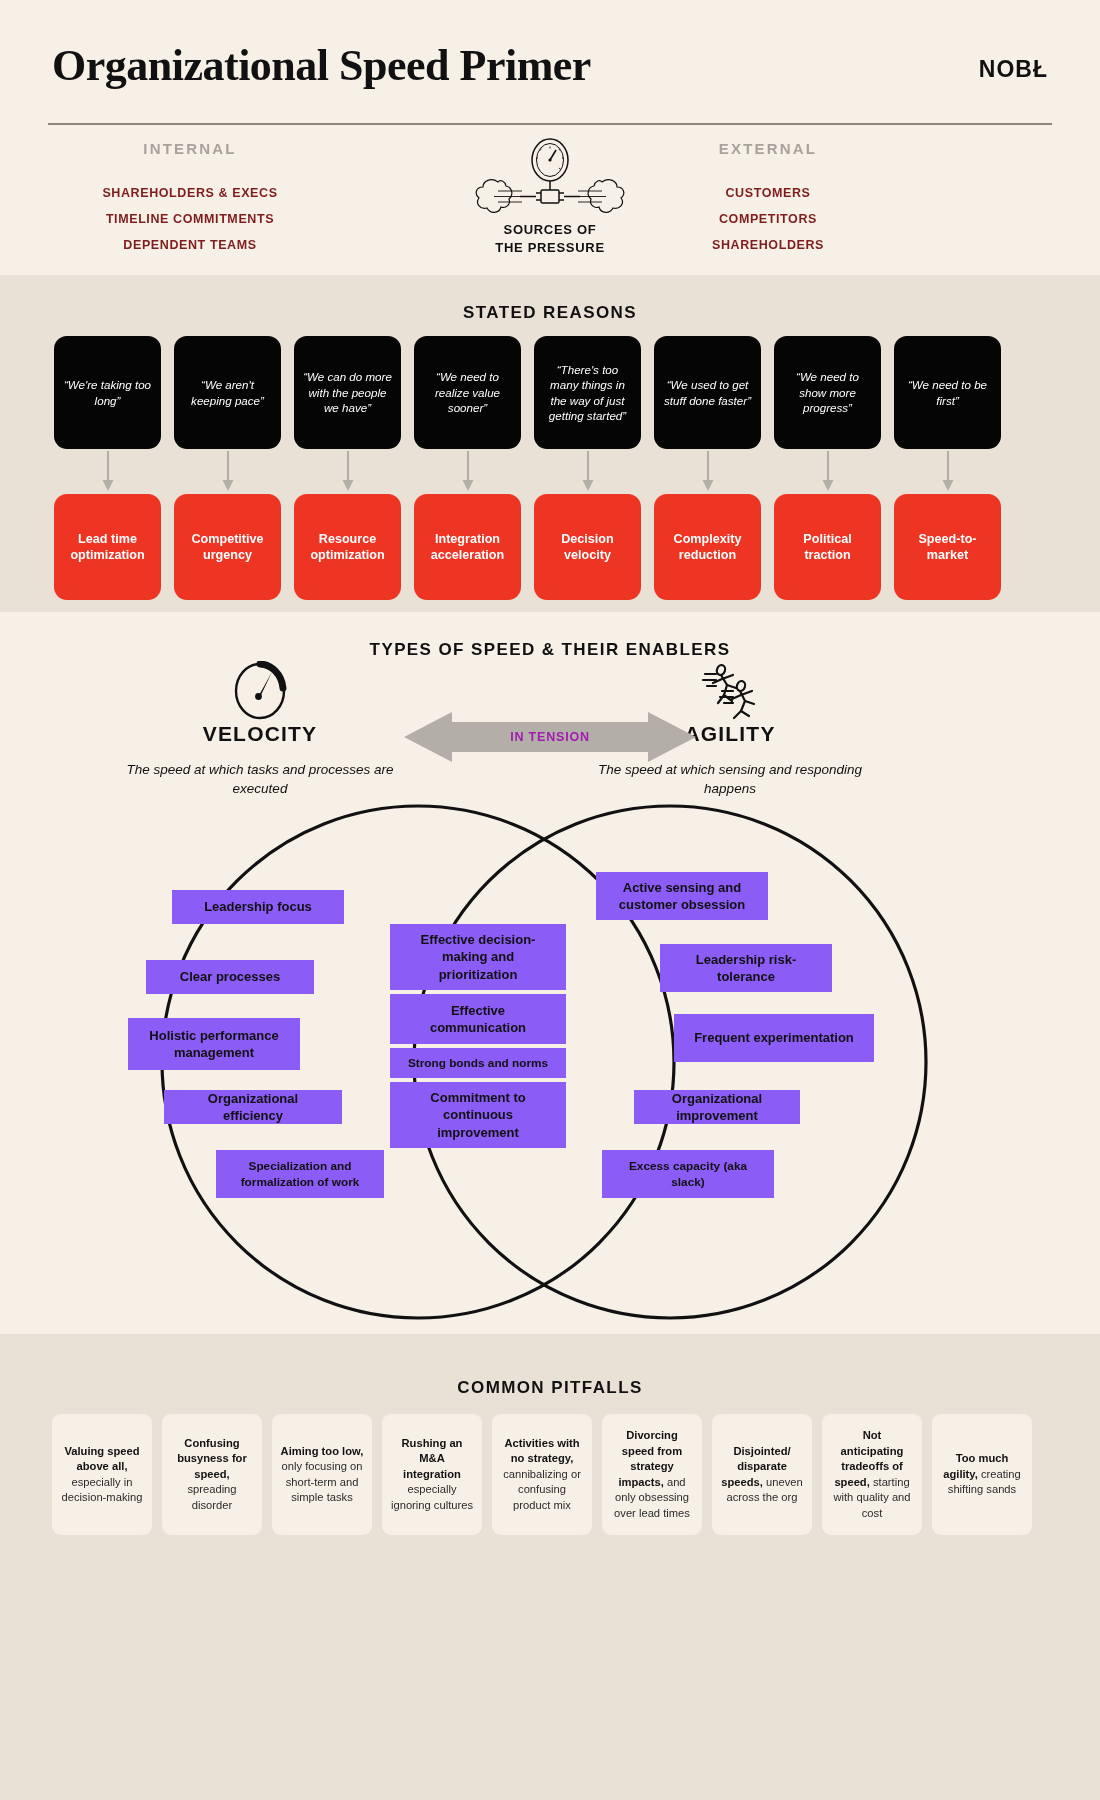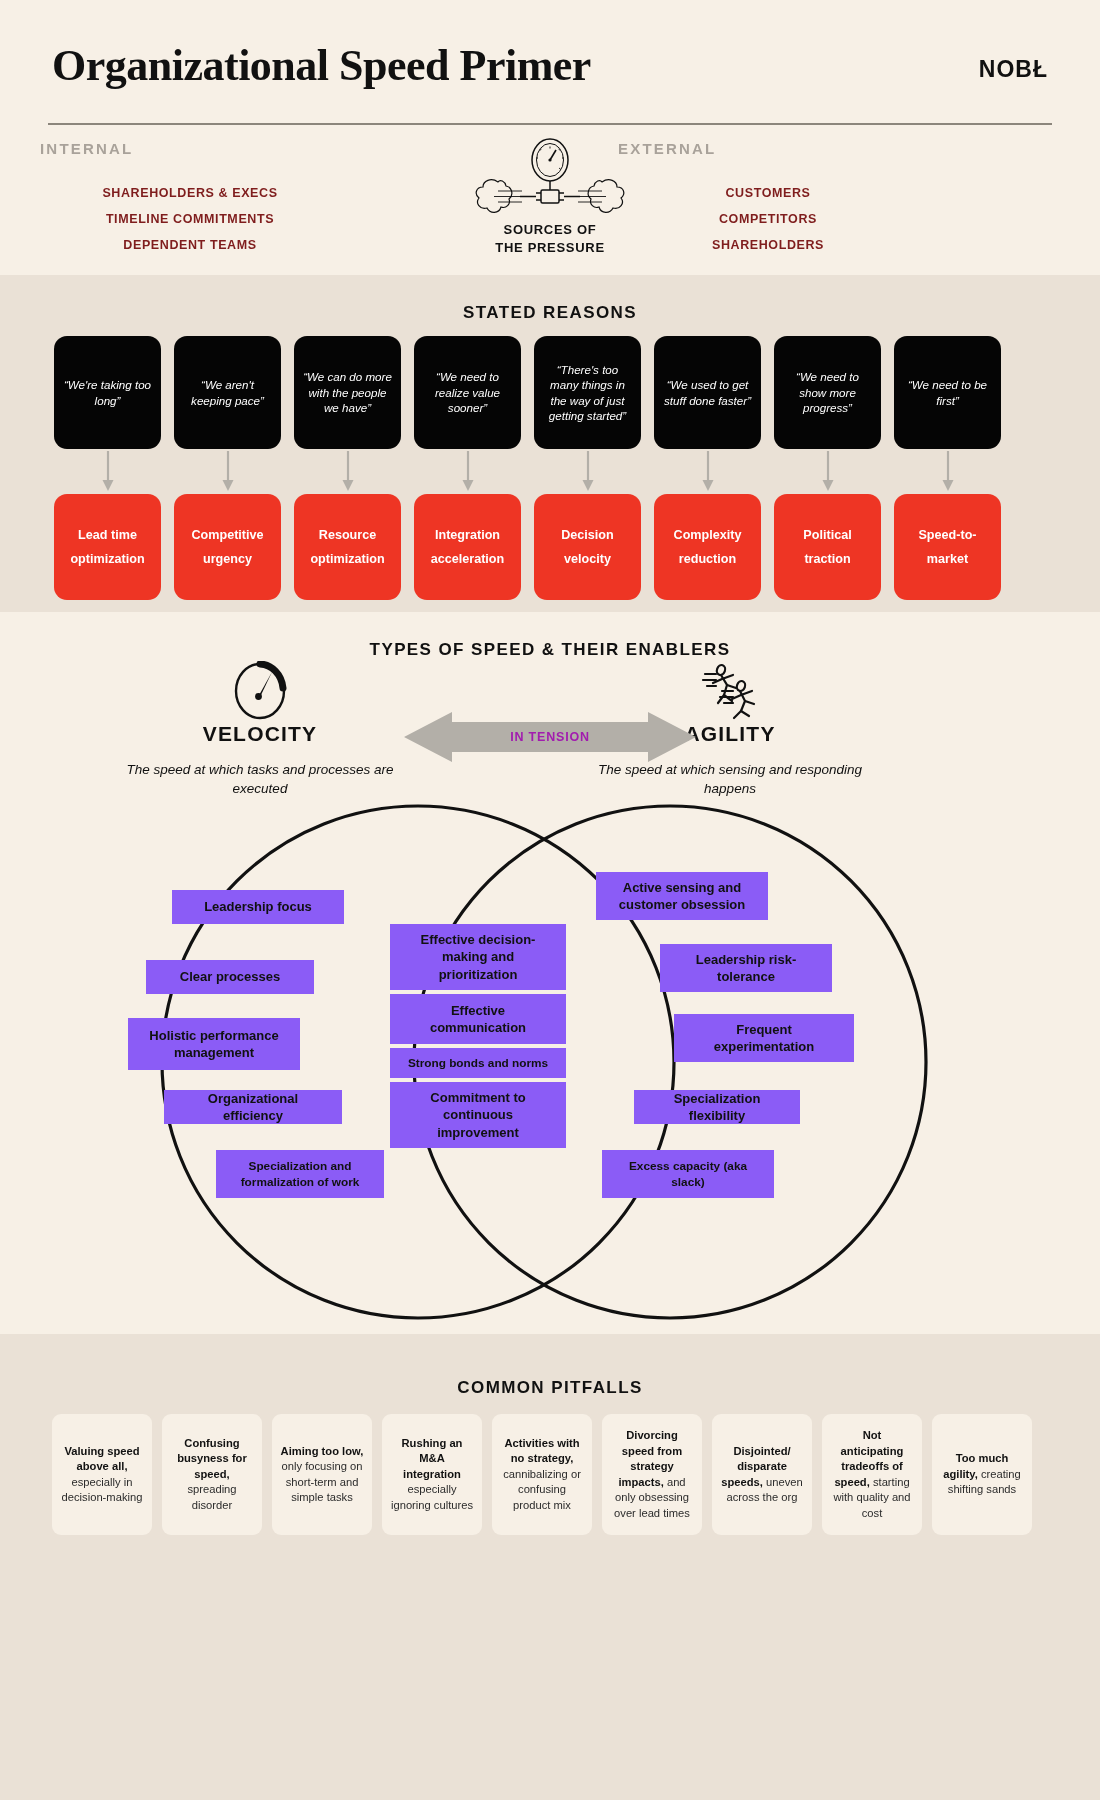--- a/index.html
+++ b/index.html
@@ -41,21 +41,21 @@
   }
 
   
   .sources {
     position: absolute; left: 0; top: 130px; width: 1100px; height: 145px;
     background: #F7F0E6;
   }
   .col-label {
     position: absolute; top: 10px;
     font-size: 15px; font-weight: bold; letter-spacing: 2.2px;
-    color: #a9a29a; width: 300px;
+    color: #a9a29a; text-align: center; width: 300px;
   }
   .col-label.internal { left: 40px; }
   .col-label.external { left: 618px; }
   .col-list {
     position: absolute; top: 50px; width: 300px; text-align: center;
     font-size: 12.5px; font-weight: bold; letter-spacing: 0.6px; line-height: 26px;
     color: #7f1d1d;
   }
   .col-list.internal { left: 40px; }
   .col-list.external { left: 618px; }
@@ -87,21 +87,21 @@
     height: 113px; padding: 8px 9px;
     display: flex; align-items: center; justify-content: center; text-align: center;
     font-size: 11.6px; font-style: italic; line-height: 15.5px; font-weight: 500;
   }
   .arrow-gap { height: 45px; position: relative; }
   .arrow-gap svg { position: absolute; left: 50%; top: 2px; transform: translateX(-50%); }
   .red-box {
     background: #EE3524; color: #fff; border-radius: 13px;
     height: 106px; padding: 16px 8px;
     display: flex; align-items: center; justify-content: center; text-align: center;
-    font-size: 12.6px; font-weight: bold; line-height: 24px;
+    font-size: 12.6px; font-weight: bold; line-height: 16px;
   }
 
   
   .types {
     position: absolute; left: 0; top: 612px; width: 1100px; height: 722px;
     background: #F7F0E6;
   }
   .types .section-head { position: absolute; left: 0; top: 28px; width: 1100px; }
   .side-head {
     position: absolute; width: 300px; text-align: center;
@@ -380,22 +380,22 @@
       </svg>
 
       <div class="tag" style="left:172px; top:88px; width:172px; height:34px;">Leadership focus</div>
       <div class="tag" style="left:146px; top:158px; width:168px; height:34px;">Clear processes</div>
       <div class="tag" style="left:128px; top:216px; width:172px; height:52px;">Holistic performance management</div>
       <div class="tag" style="left:164px; top:288px; width:178px; height:34px;">Organizational efficiency</div>
       <div class="tag sm" style="left:216px; top:348px; width:168px; height:48px;">Specialization and formalization of work</div>
 
       <div class="tag" style="left:596px; top:70px; width:172px; height:48px;">Active sensing and customer obsession</div>
       <div class="tag" style="left:660px; top:142px; width:172px; height:48px;">Leadership risk-tolerance</div>
-      <div class="tag" style="left:674px; top:212px; width:180px; height:48px;">Frequent experimentation</div>
-      <div class="tag" style="left:634px; top:288px; width:166px; height:34px;">Specialization flexibility</div>
+      <div class="tag" style="left:674px; top:212px; width:200px; height:48px;">Frequent experimentation</div>
+      <div class="tag" style="left:634px; top:288px; width:166px; height:34px;">Organizational improvement</div>
       <div class="tag sm" style="left:580px; top:348px; width:172px; height:48px;margin-left:22px;">Excess capacity (aka slack)</div>
 
       <div class="tag" style="left:390px; top:122px; width:176px; height:66px;">Effective decision-making and prioritization</div>
       <div class="tag" style="left:390px; top:192px; width:176px; height:50px;">Effective communication</div>
       <div class="tag sm" style="left:390px; top:246px; width:176px; height:30px;">Strong bonds and norms</div>
       <div class="tag" style="left:390px; top:280px; width:176px; height:66px;">Commitment to continuous improvement</div>
     </div>
   </div>
 
   <div class="pitfalls">

